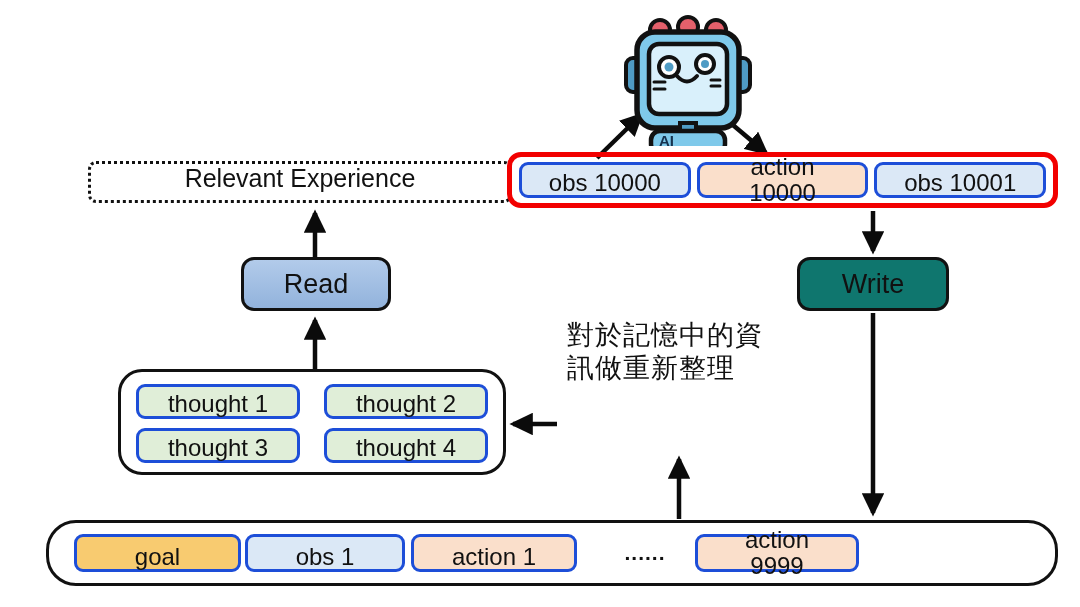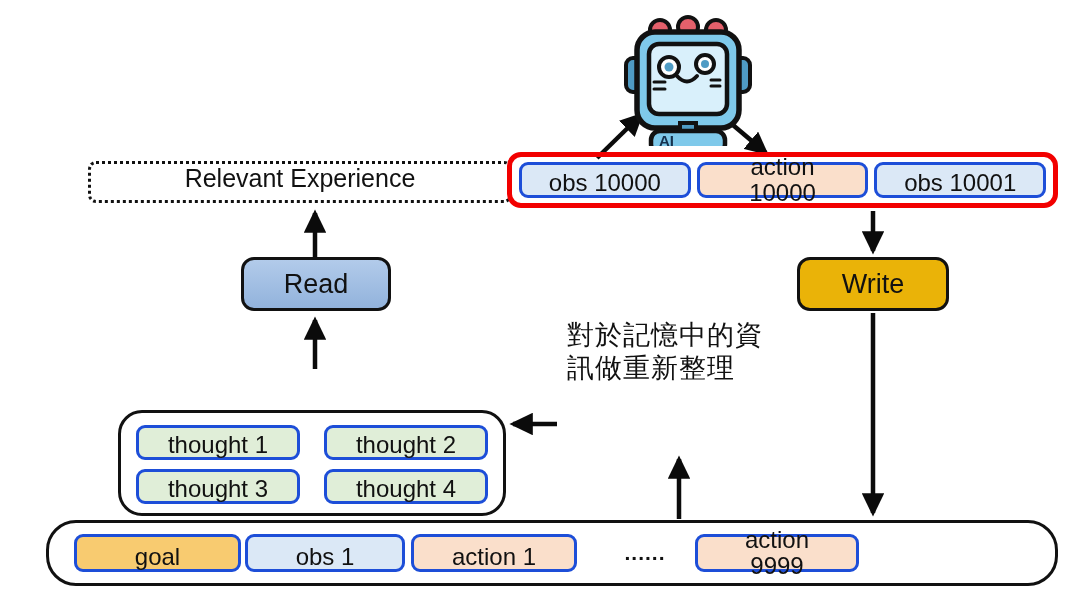--- a/index.html
+++ b/index.html
@@ -23,26 +23,26 @@
   .chip-action{background:#fadfcb;}
   .chip-goal{background:#f8cb70;}
   .chip-thought{background:#e0eed8;}
   .chip.tall{position:relative;}
   .chip.tall .ovl{position:absolute;left:-10px;right:-10px;top:50%;transform:translateY(-50%);
     text-align:center;line-height:1.1;word-spacing:600px;}
 
   .btn{position:absolute;border:3.5px solid #111;border-radius:13px;display:flex;align-items:center;
     justify-content:center;font-size:27px;z-index:3;}
   .btn-read{left:241px;top:257px;width:150px;height:54px;background:linear-gradient(#b2cbea,#92b3dc);}
-  .btn-write{left:797px;top:257px;width:152px;height:54px;background:#eab308;}
+  .btn-write{left:797px;top:257px;width:152px;height:54px;background:#0f766e;}
   .btn-reflection{left:559px;top:396px;width:197px;height:57px;background:#e1eed6;}
 
   .thought-box{position:absolute;left:118px;top:369px;width:388px;height:106px;background:#fff;
     border:3.5px solid #111;border-radius:24px;display:grid;grid-template-columns:1fr 1fr;
-    gap:9px 24px;padding:12px 15px;z-index:3;margin-top:41px;}
+    gap:9px 24px;padding:12px 15px;z-index:3;}
   .thought-box .chip{height:35px;}
 
   .cjk{position:absolute;left:567px;top:319px;font-size:27px;line-height:33px;font-weight:500;
     letter-spacing:1px;z-index:3;}
 
   .bottom-box{position:absolute;left:46px;top:520px;width:1012px;height:66px;background:#fff;
     border:3.5px solid #111;border-radius:30px;display:flex;align-items:center;overflow:hidden;z-index:3;}
   .bottom-box .chip{height:38px;flex:0 0 auto;}
   .bb-goal{margin-left:25px;width:167px;}
   .bb-obs1{margin-left:4px;width:160px;}

